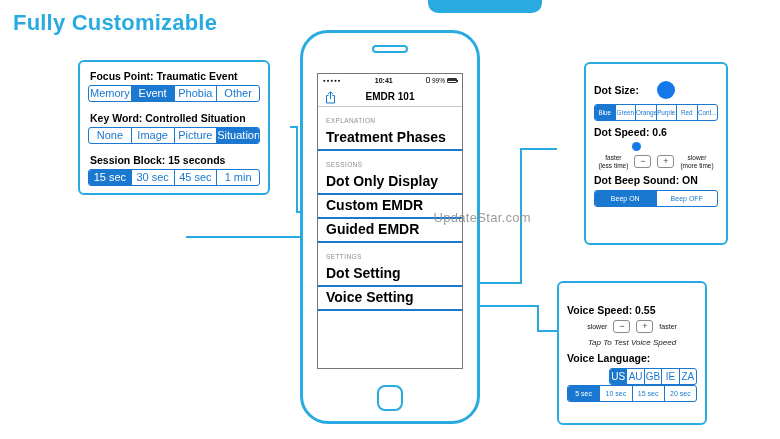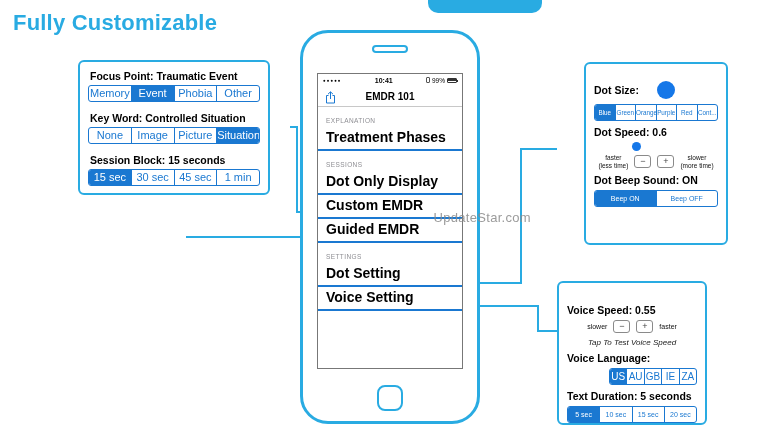--- a/index.html
+++ b/index.html
@@ -202,21 +202,20 @@
     </div>
     <div class="test-hint">Tap To Test Voice Speed</div>
     <div class="ph">Voice Language:</div>
     <div class="seg seg-8">
       <span class="sg on">US</span>
       <span class="sg">AU</span>
       <span class="sg">GB</span>
       <span class="sg">IE</span>
       <span class="sg">ZA</span>
     </div>
-    <div class="ph">Text Duration: 5 seconds</div>
     <div class="seg seg-7">
       <span class="sg on">5 sec</span>
       <span class="sg">10 sec</span>
       <span class="sg">15 sec</span>
       <span class="sg">20 sec</span>
     </div>
   </section>
 
 </div>
 

